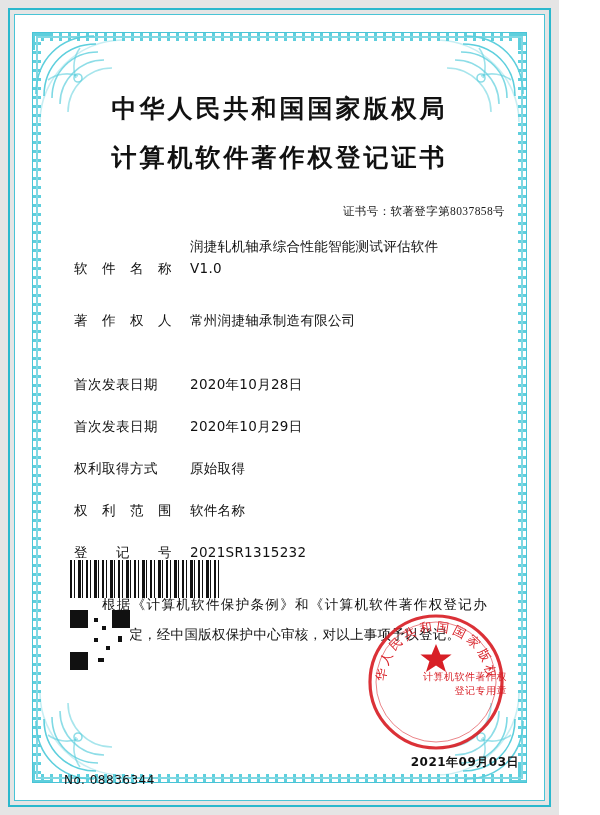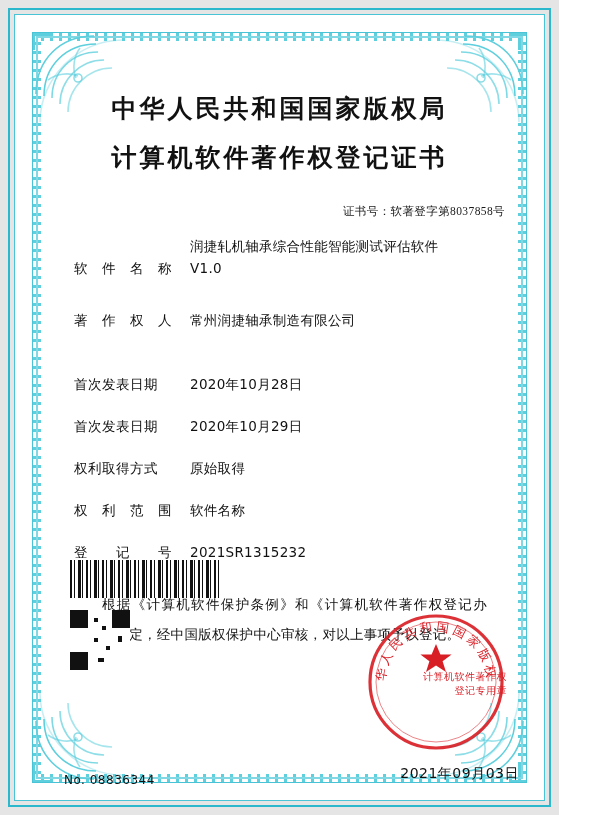--- a/index.html
+++ b/index.html
@@ -208,24 +208,25 @@
     position: absolute;
     left: 64px;
     bottom: 28px;
     font-size: 12px;
     color: #111;
     letter-spacing: 0.5px;
   }
   .issue-date {
     position: absolute;
     right: 40px;
-    bottom: 32px;
-    font-size: 14px;
+    bottom: 44px;
+    font-size: 12px;
     color: #111;
     letter-spacing: 0.5px;
+    font-weight: bold;
   }
 
   
   .seal {
     position: absolute;
     right: 52px;
     bottom: 62px;
     width: 142px;
     height: 142px;
   }

